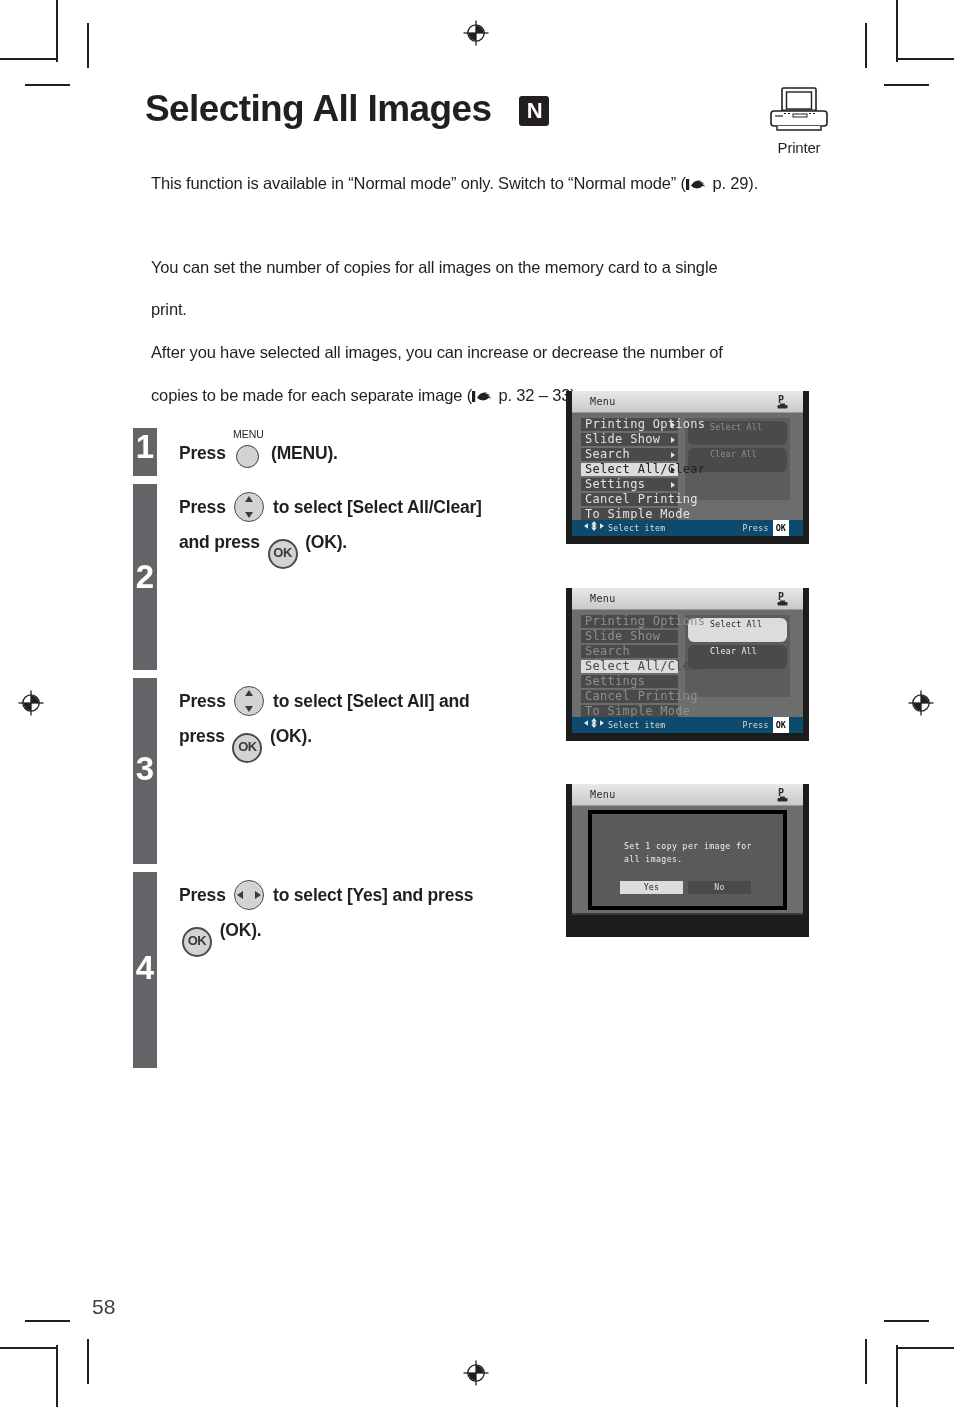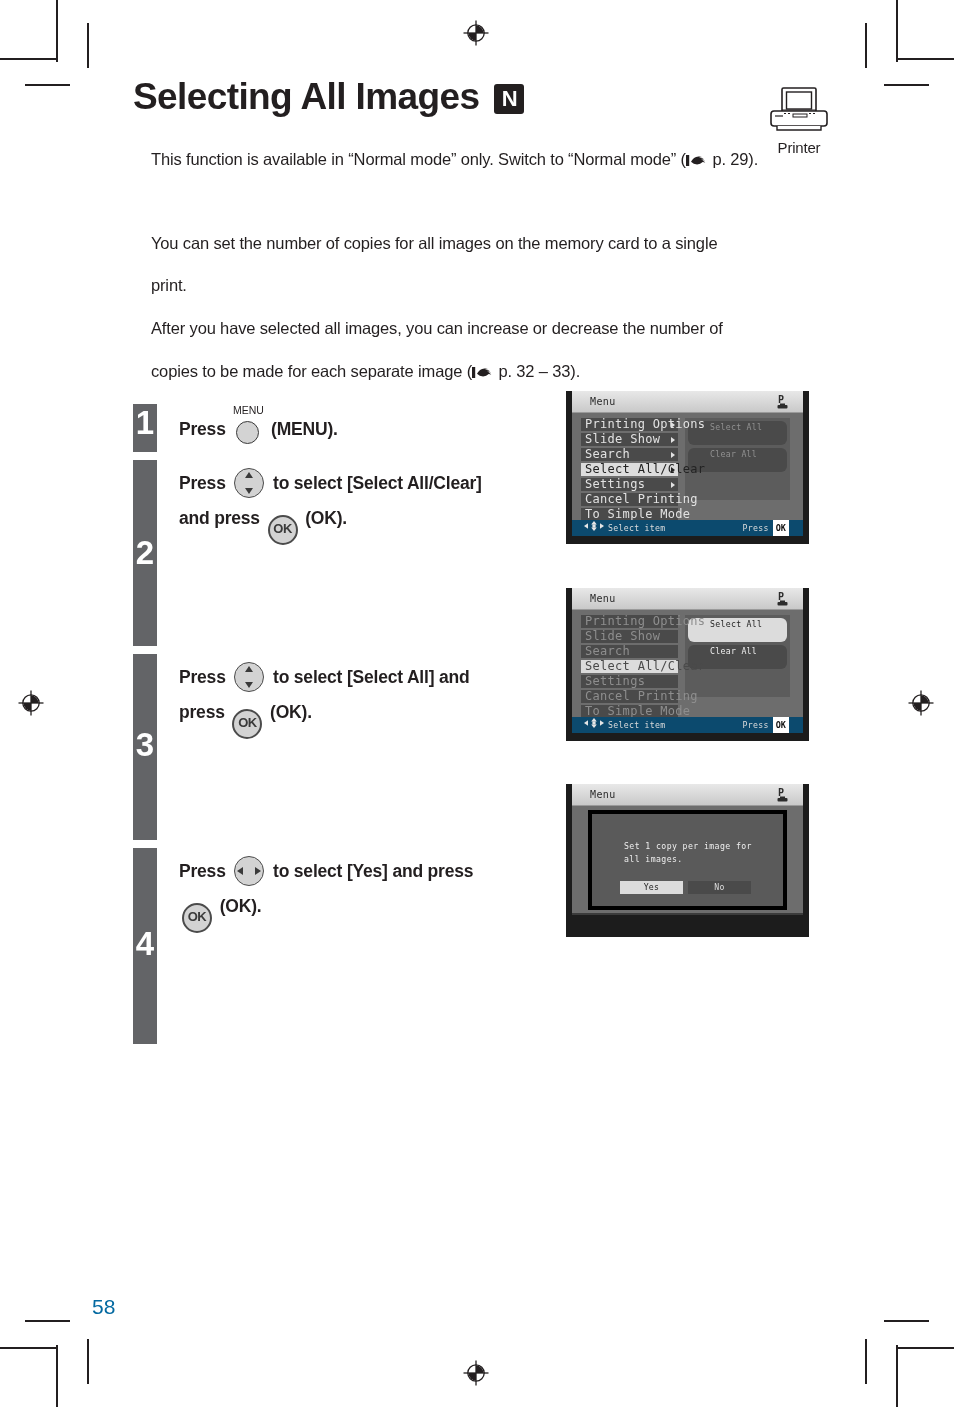--- a/index.html
+++ b/index.html
@@ -33,24 +33,24 @@
   .title-row {
     display: flex;
     align-items: flex-start;
     justify-content: space-between;
   }
   .title {
     font-size: 37px;
     font-weight: bold;
     letter-spacing: -0.6px;
     line-height: 1.05;
-    margin: 0;
+    margin: 12px;
     display: flex;
     align-items: center;
-    gap: 15px;
+    gap: 28px;
     white-space: nowrap;
   }
   .mode-badge {
     display: inline-flex;
     align-items: center;
     justify-content: center;
     width: 30px; height: 30px;
     background: #231f20;
     color: #ffffff;
     font-size: 22px;
@@ -368,21 +368,21 @@
     position: absolute;
     left: 0; bottom: 0;
     width: 100%; height: 22px;
     background: #1c1c1c;
   }
 
   .page-number {
     position: absolute;
     left: 92px; top: 1295px;
     font-size: 21px;
-    color: #0369a1;
+    color: #404040;
   }
 </style>
 </head>
 <body>
 
 <div class="crop" style="left:56px; top:0px; width:2px; height:62px;"></div>
 <div class="crop" style="left:0px; top:58px; width:58px; height:2px;"></div>
 <div class="crop" style="left:87px; top:23px; width:2px; height:45px;"></div>
 <div class="crop" style="left:25px; top:84px; width:45px; height:2px;"></div>
 

